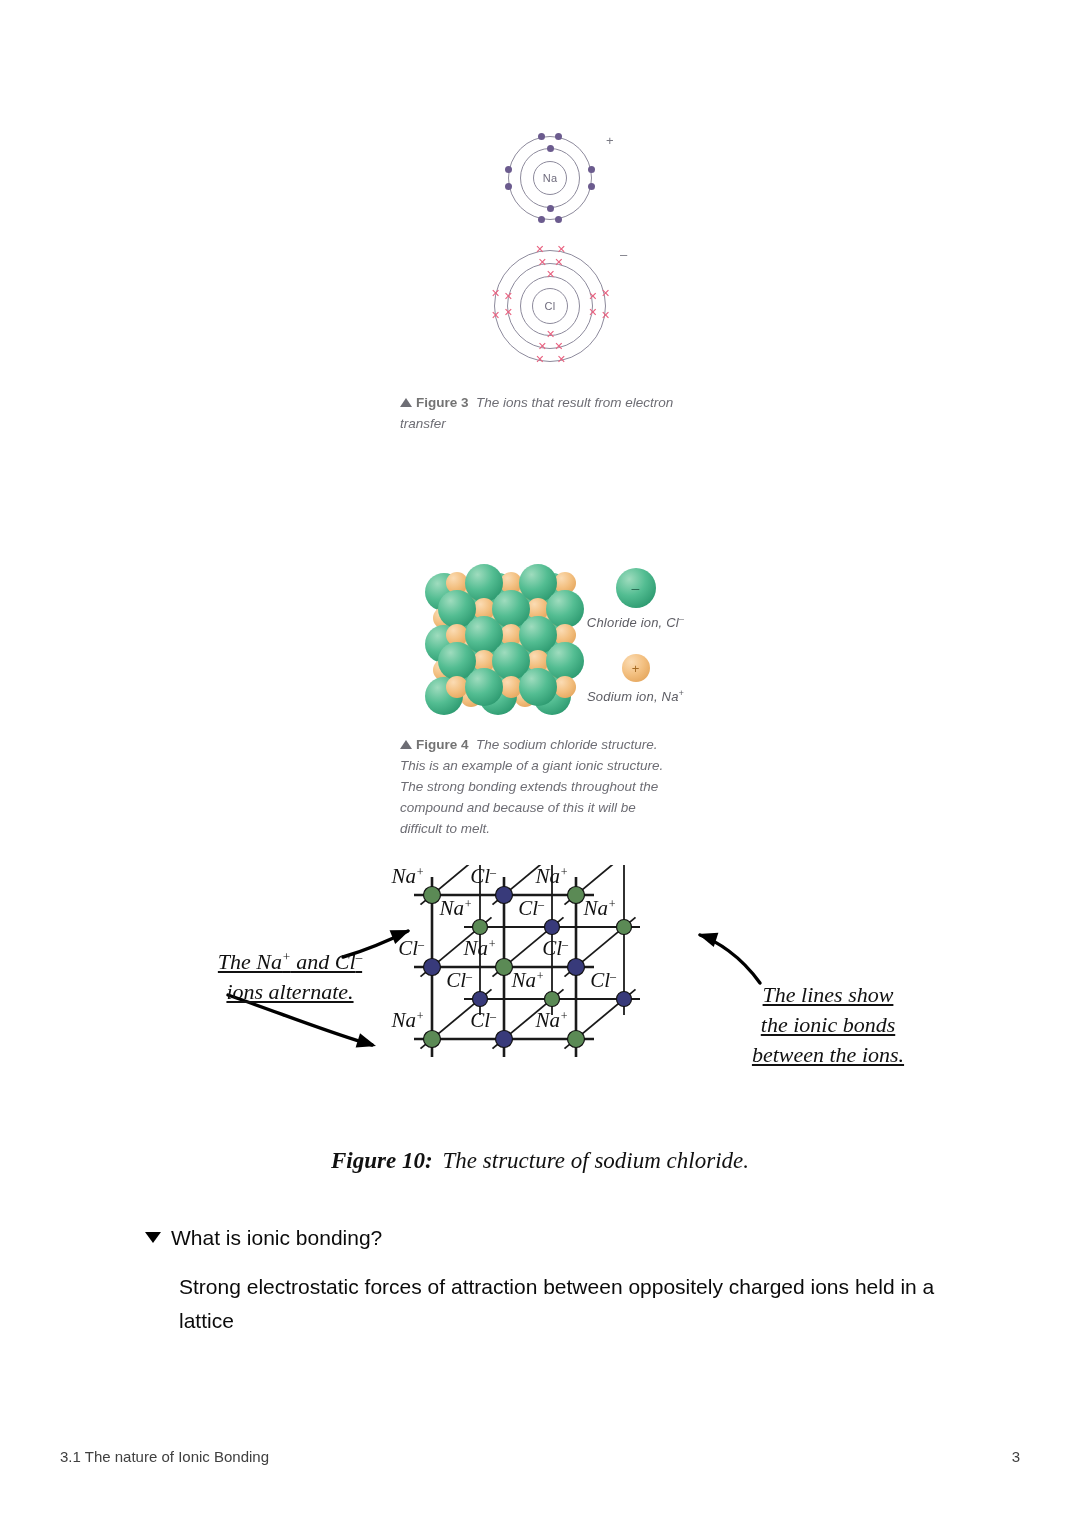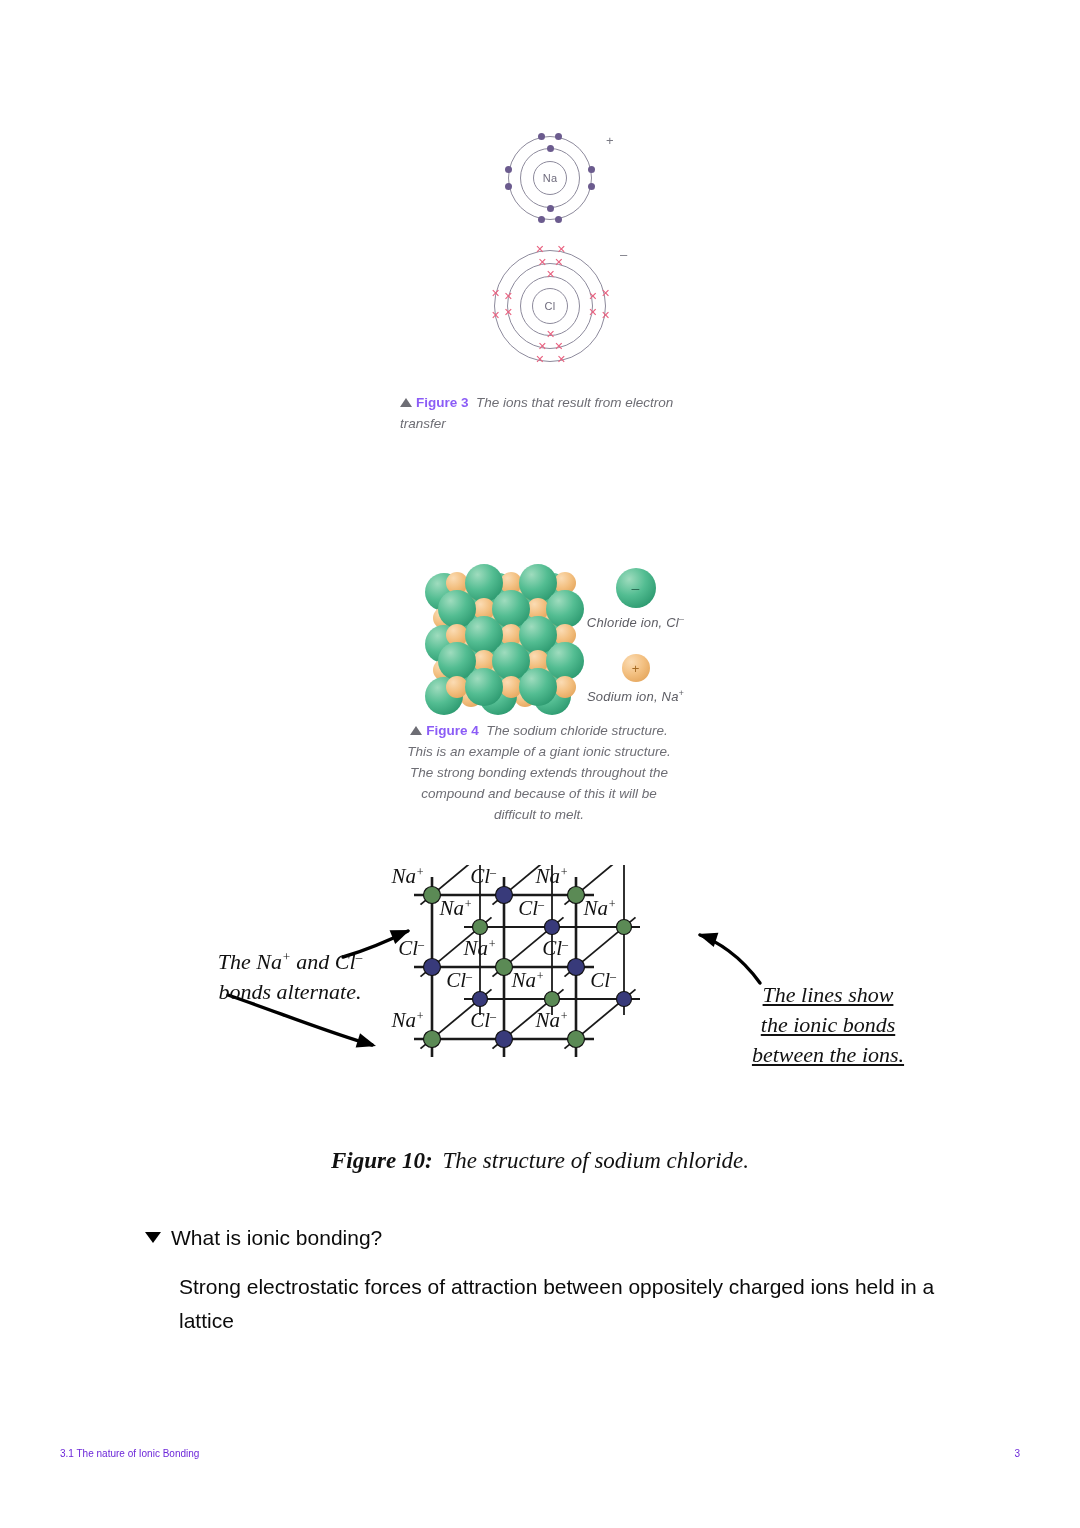--- a/index.html
+++ b/index.html
@@ -100,21 +100,21 @@
   .fig-caption {
     font-family: "Liberation Sans", sans-serif;
     font-size: 13.5px;
     line-height: 21px;
     color: #6d6d74;
     font-style: italic;
   }
   .fig-caption .lbl {
     font-style: normal;
     font-weight: bold;
-    color: #8b5cf6;
+    color: #737373;
   }
   .tri {
     display: inline-block;
     width: 0; height: 0;
     border-left: 6px solid transparent;
     border-right: 6px solid transparent;
     border-bottom: 9px solid #6d6d74;
     margin-right: 4px;
     position: relative;
     top: 0px;
@@ -190,20 +190,21 @@
     position: absolute;
     left: 170px;
     top: 942px;
     width: 240px;
     text-align: center;
     font-family: "Liberation Serif", serif;
     font-style: italic;
     font-size: 22px;
     line-height: 30px;
     color: #111;
+    text-decoration: underline;
   }
   .ann-right {
     position: absolute;
     left: 718px;
     top: 980px;
     width: 220px;
     text-align: center;
     font-family: "Liberation Serif", serif;
     font-style: italic;
     font-size: 22px;
@@ -268,22 +269,22 @@
 
   
   .footer {
     position: absolute;
     left: 60px;
     right: 60px;
     top: 1448px;
     display: flex;
     justify-content: space-between;
     align-items: baseline;
-    font-size: 10px;
-    color: #6d28d9;
+    font-size: 15px;
+    color: #404040;
   }
 </style>
 </head>
 <body>
 
 <div class="page">
 
   <div class="fig3-block">
 
     <div class="atom-wrap">
@@ -407,21 +408,21 @@
 
         <div class="legend-item" style="margin-top:24px;">
           <span class="legend-ball na-lg ball na" style="position:relative;width:28px;height:28px;">
             <span class="sym">+</span>
           </span>
           <div class="legend-label"><span>Sodium ion, Na</span><sup>+</sup></div>
         </div>
       </div>
     </div>
 
-    <div class="fig-caption" style="margin-top:12px;width:278px;text-align:center;">
+    <div class="fig-caption" style="margin-top:26px;width:278px;">
       <span class="tri"></span><span class="lbl">Figure 4</span>&nbsp;&nbsp;<span>The sodium chloride structure. This is an example of a giant ionic structure. The strong bonding extends throughout the compound and because of this it will be difficult to melt.</span>
     </div>
   </div>
 
   <div class="fig10-block">
     <svg class="lattice-svg" id="lattice-svg" width="1080" height="300">
         <g>
           <line x1="464" y1="-10" x2="640" y2="-10" stroke="#1a1a1a" stroke-width="1.8"></line>
           <line x1="464" y1="62" x2="640" y2="62" stroke="#1a1a1a" stroke-width="1.8"></line>
           <line x1="464" y1="134" x2="640" y2="134" stroke="#1a1a1a" stroke-width="1.8"></line>
@@ -484,21 +485,21 @@
           <path d="M 228 130 C 280 148, 330 168, 372 180" stroke="#000" stroke-width="3.4" fill="none" stroke-linecap="round"></path>
           <polygon points="0,0 -19,-7.5 -19,7.5" fill="#000" transform="translate(376,181) rotate(17)"></polygon>
           <path d="M 760 118 C 740 90, 716 76, 700 70" stroke="#000" stroke-width="3.4" fill="none" stroke-linecap="round"></path>
           <polygon points="0,0 -19,-7.5 -19,7.5" fill="#000" transform="translate(698,69) rotate(198)"></polygon>
         </g>
       </svg>
   </div>
 
   <div class="ann-left">
     <span>The Na</span><sup>+</sup><span> and Cl</span><sup>–</sup><br>
-    <span>bonds alternate.</span>
+    <span>ions alternate.</span>
   </div>
 
   <div class="ann-right">
     <span>The lines show</span><br>
     <span>the ionic bonds</span><br>
     <span>between the ions.</span>
   </div>
 
   <div class="fig10-caption">
     <span class="num">Figure 10:</span><span class="txt">The structure of sodium chloride.</span>

